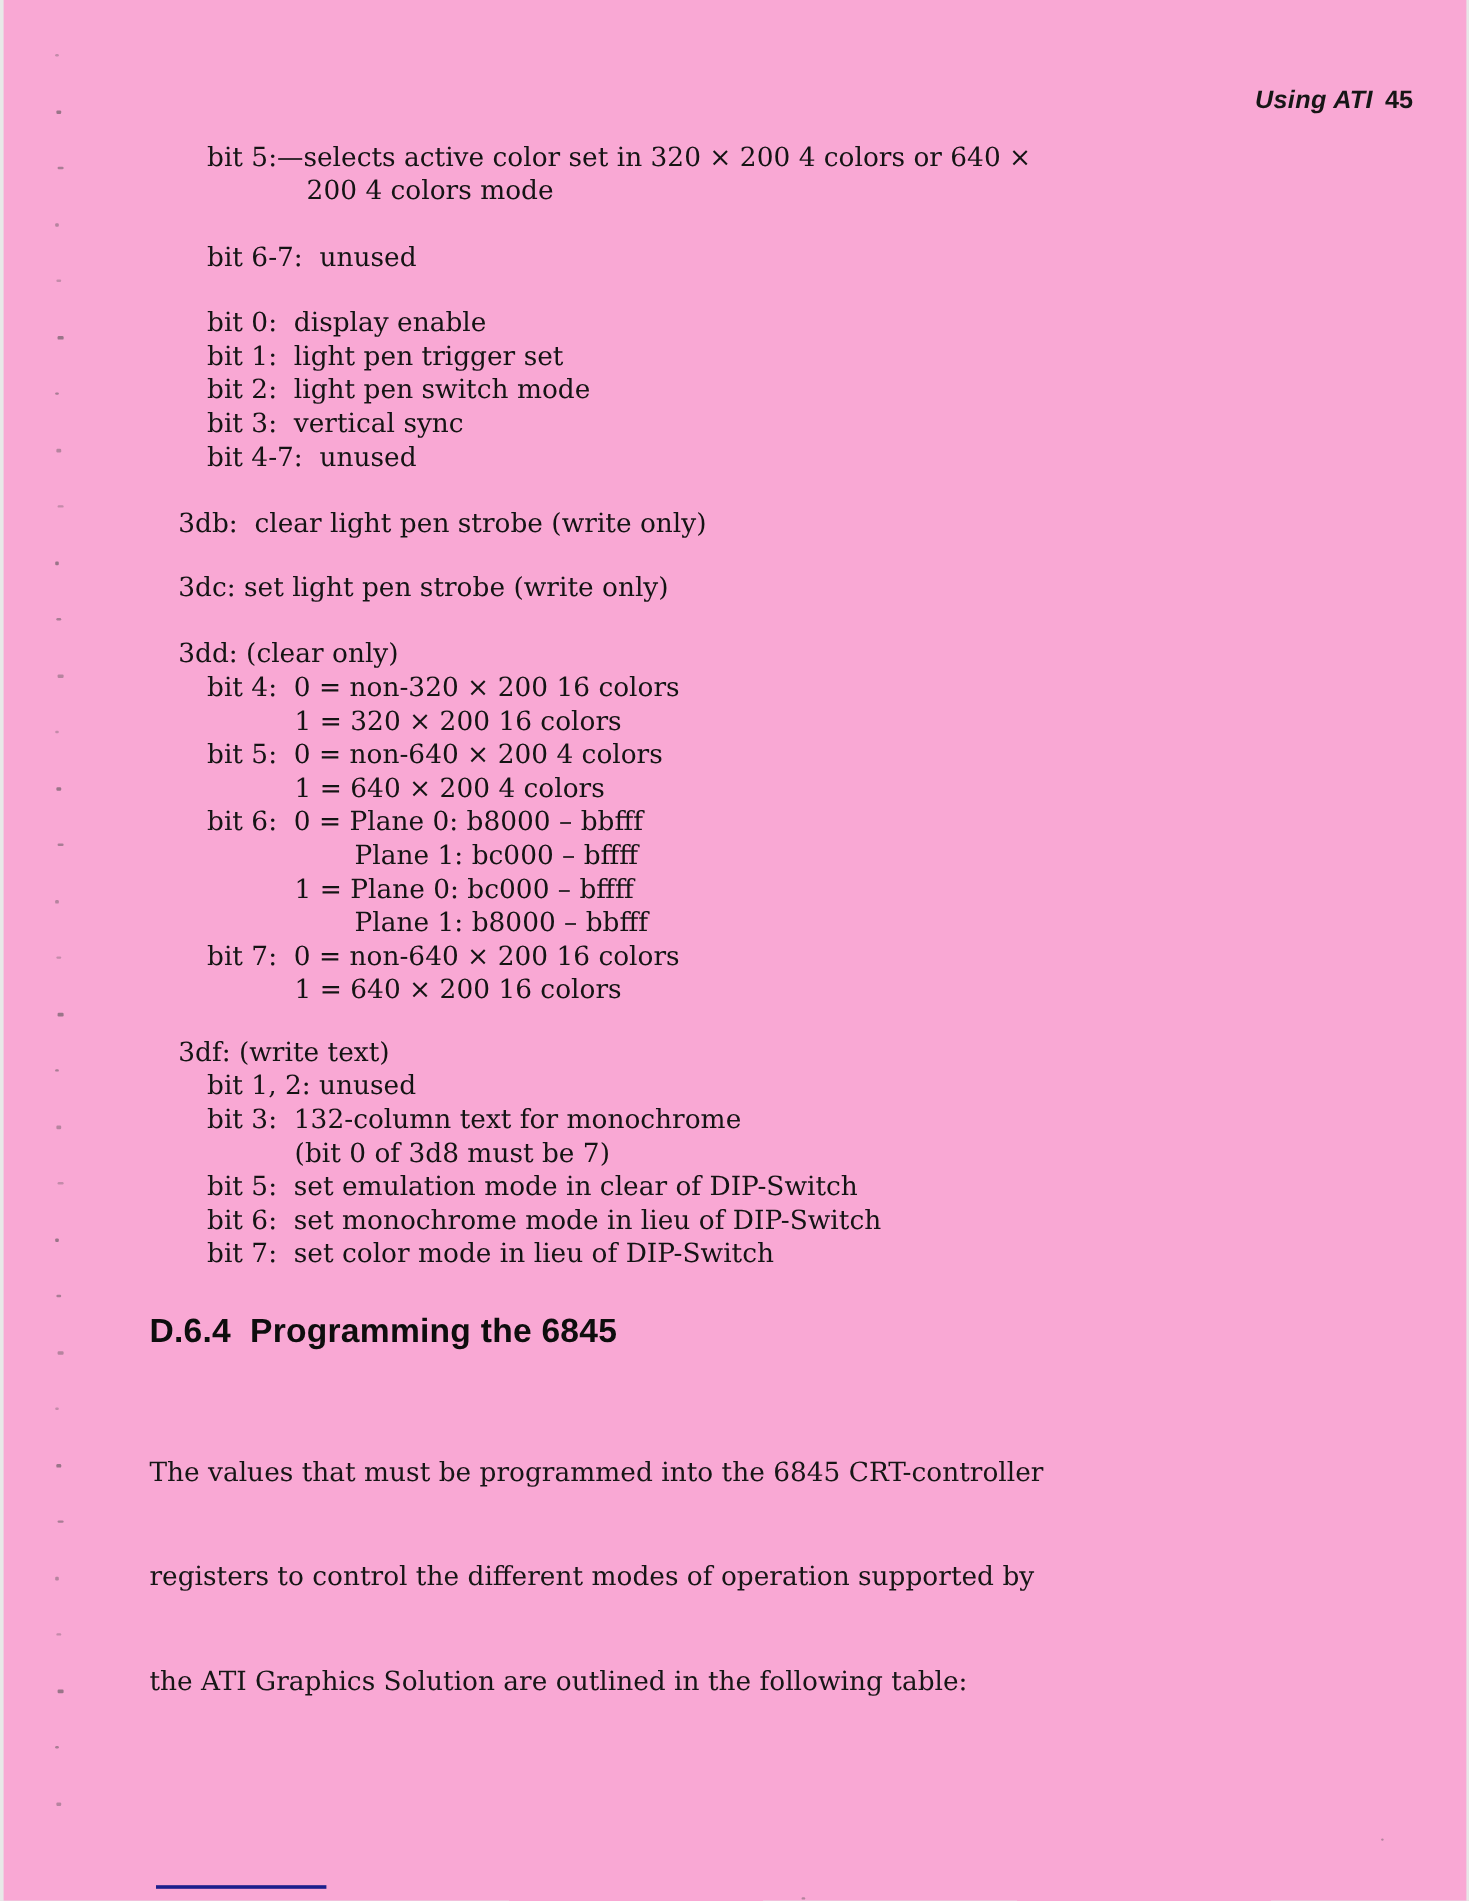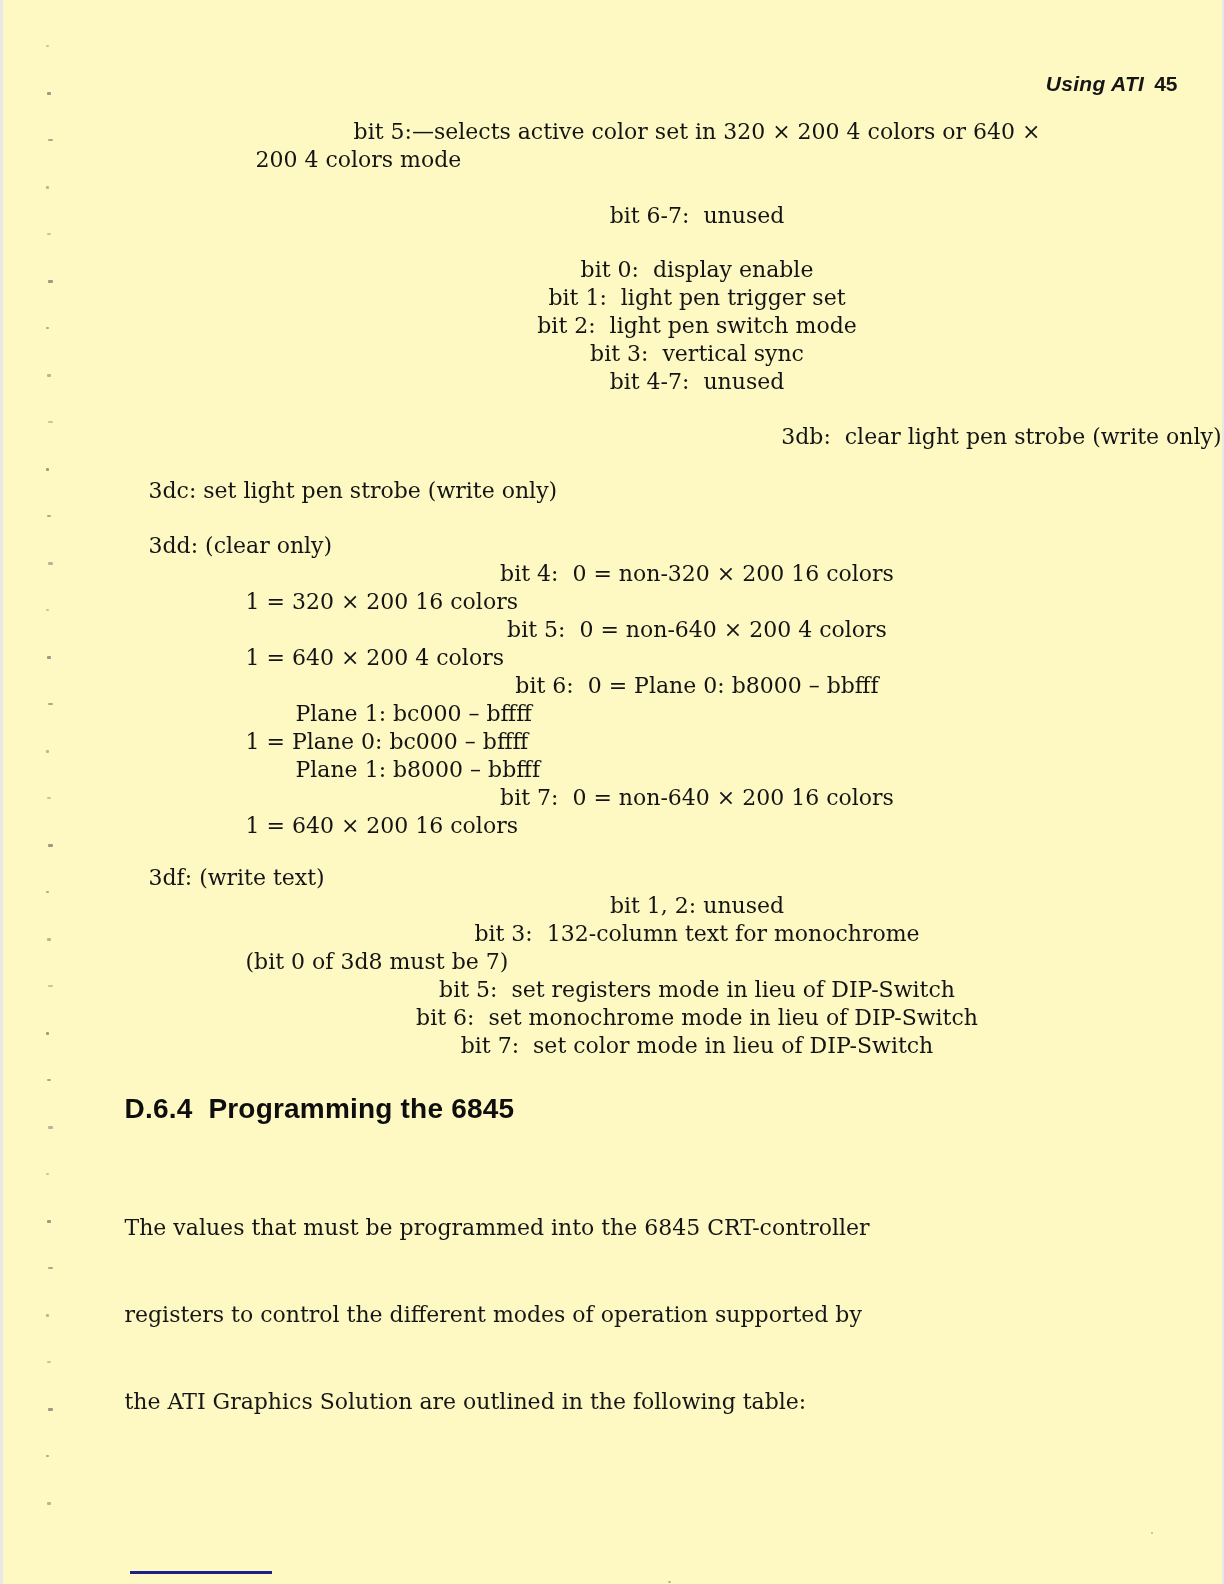--- a/index.html
+++ b/index.html
@@ -1,21 +1,21 @@
 <!DOCTYPE html>
 <html><head>
 <meta charset="utf-8">
 <style>
   html,body { margin:0; padding:0; background:#e8e8e8; }
   #page {
     position: relative;
     width: 1188px;
     height: 1584px;
     margin: 0 auto;
-    background: #fef9c3;
+    background: #f9a8d4;
     overflow: hidden;
     color: #161616;
     padding-left: 31px;
   }
   
   #running-header {
     position: absolute;
     top: 48px;
     right: 44px;
     font-family: "Liberation Sans", sans-serif;
@@ -28,28 +28,28 @@
   
   #blocks { position: absolute; top: 0; left: 0; width: 100%; padding-top: 118px; }
   .line {
     white-space: pre;
     font-family: "DejaVu Serif", serif;
     font-size: 22px;
     line-height: 28px;
     color: #141414;
   }
   .ind-reg   { padding-left: 146px; }
-  .ind-bit   { padding-left: 170px; text-align: center; }
+  .ind-bit   { padding-left: 170px; }
   .ind-val   { padding-left: 243px; }
   .ind-plane { padding-left: 293px; }
   .ind-wrap  { padding-left: 253px; }
 
   .block-bit-6-7 { margin-top: 28px; }
   .block-reg-3da { margin-top: 26px; }
-  .block-reg-3db { margin-top: 27px; text-align: right; }
+  .block-reg-3db { margin-top: 27px; }
   .block-reg-3dc { margin-top: 26px; }
   .block-reg-3dd { margin-top: 27px; }
   .block-reg-3df { margin-top: 24px; }
 
   
   #section-heading {
     margin: 34px 0 0 122px;
     font-family: "Liberation Sans", sans-serif;
     font-weight: bold;
     font-size: 28px;
@@ -126,21 +126,21 @@
         <div class="line ind-val">1 = Plane 0: bc000 – bffff</div>
         <div class="line ind-plane">Plane 1: b8000 – bbfff</div>
         <div class="line ind-bit">bit 7:  0 = non-640 × 200 16 colors</div>
         <div class="line ind-val">1 = 640 × 200 16 colors</div>
       </div>
       <div class="block block-reg-3df">
         <div class="line ind-reg">3df: (write text)</div>
         <div class="line ind-bit">bit 1, 2: unused</div>
         <div class="line ind-bit">bit 3:  132-column text for monochrome</div>
         <div class="line ind-val">(bit 0 of 3d8 must be 7)</div>
-        <div class="line ind-bit">bit 5:  set registers mode in lieu of DIP-Switch</div>
+        <div class="line ind-bit">bit 5:  set emulation mode in clear of DIP-Switch</div>
         <div class="line ind-bit">bit 6:  set monochrome mode in lieu of DIP-Switch</div>
         <div class="line ind-bit">bit 7:  set color mode in lieu of DIP-Switch</div>
       </div>
       <div id="section-heading">D.6.4  Programming the 6845</div>
 
     <div id="section-paragraph">
       <div class="para-line">The values that must be programmed into the 6845 CRT-controller</div>
       <div class="para-line">registers to control the different modes of operation supported by</div>
       <div class="para-line">the ATI Graphics Solution are outlined in the following table:</div>
     </div>

